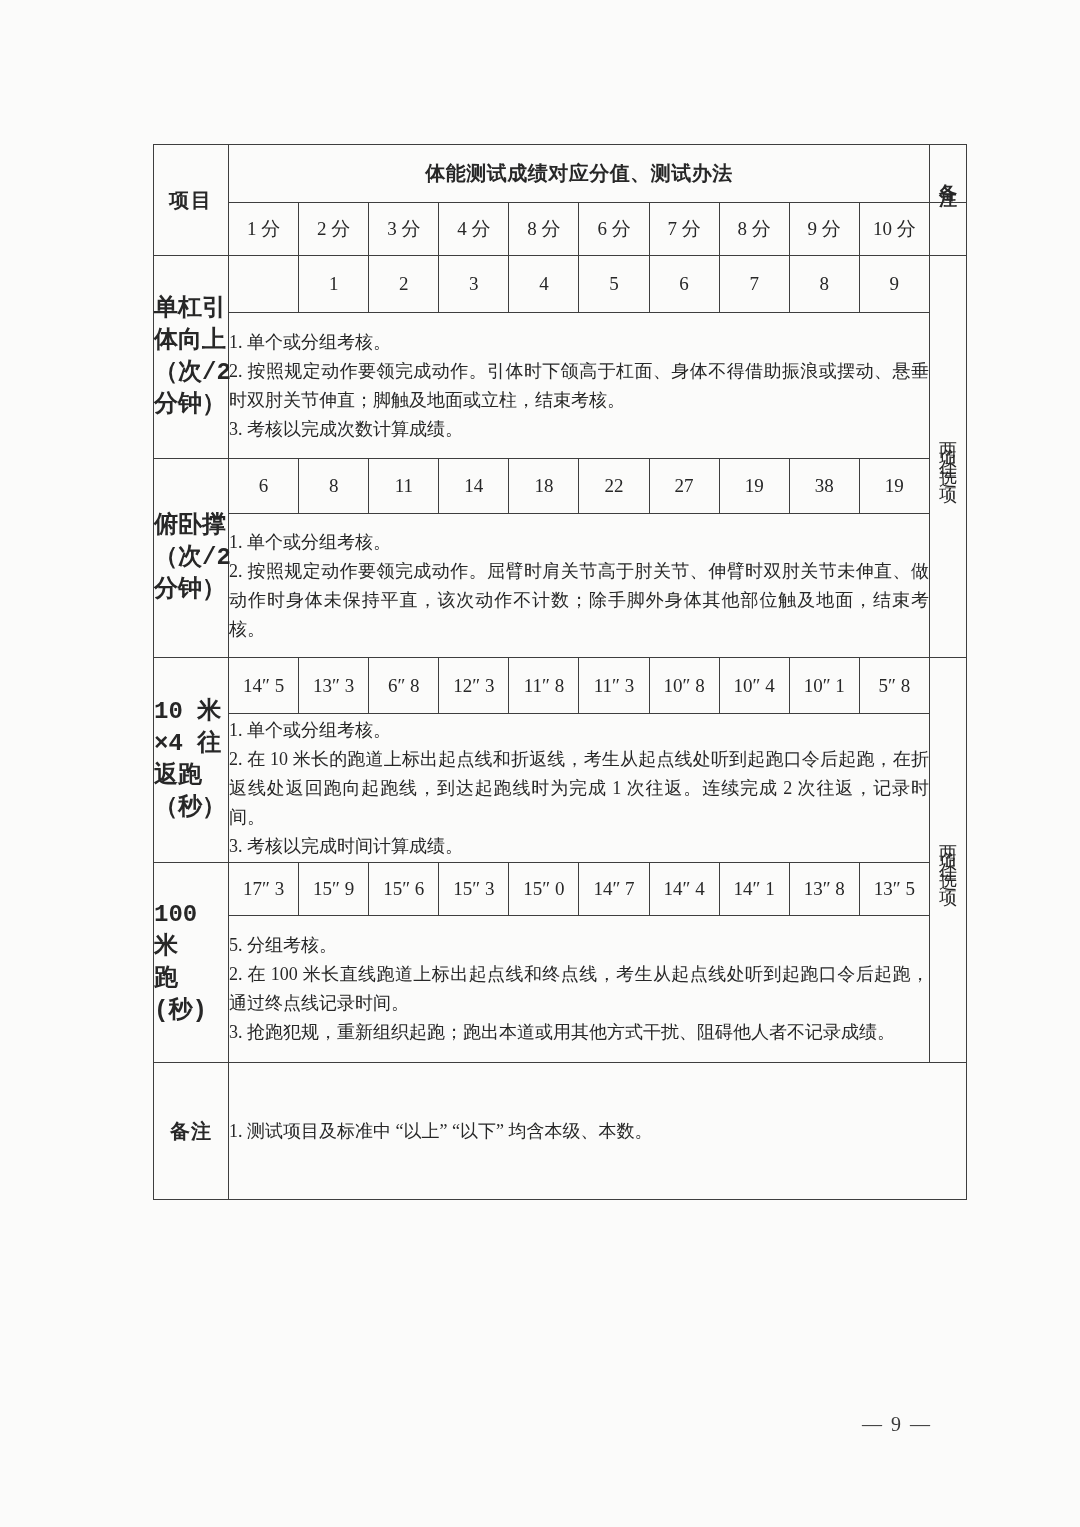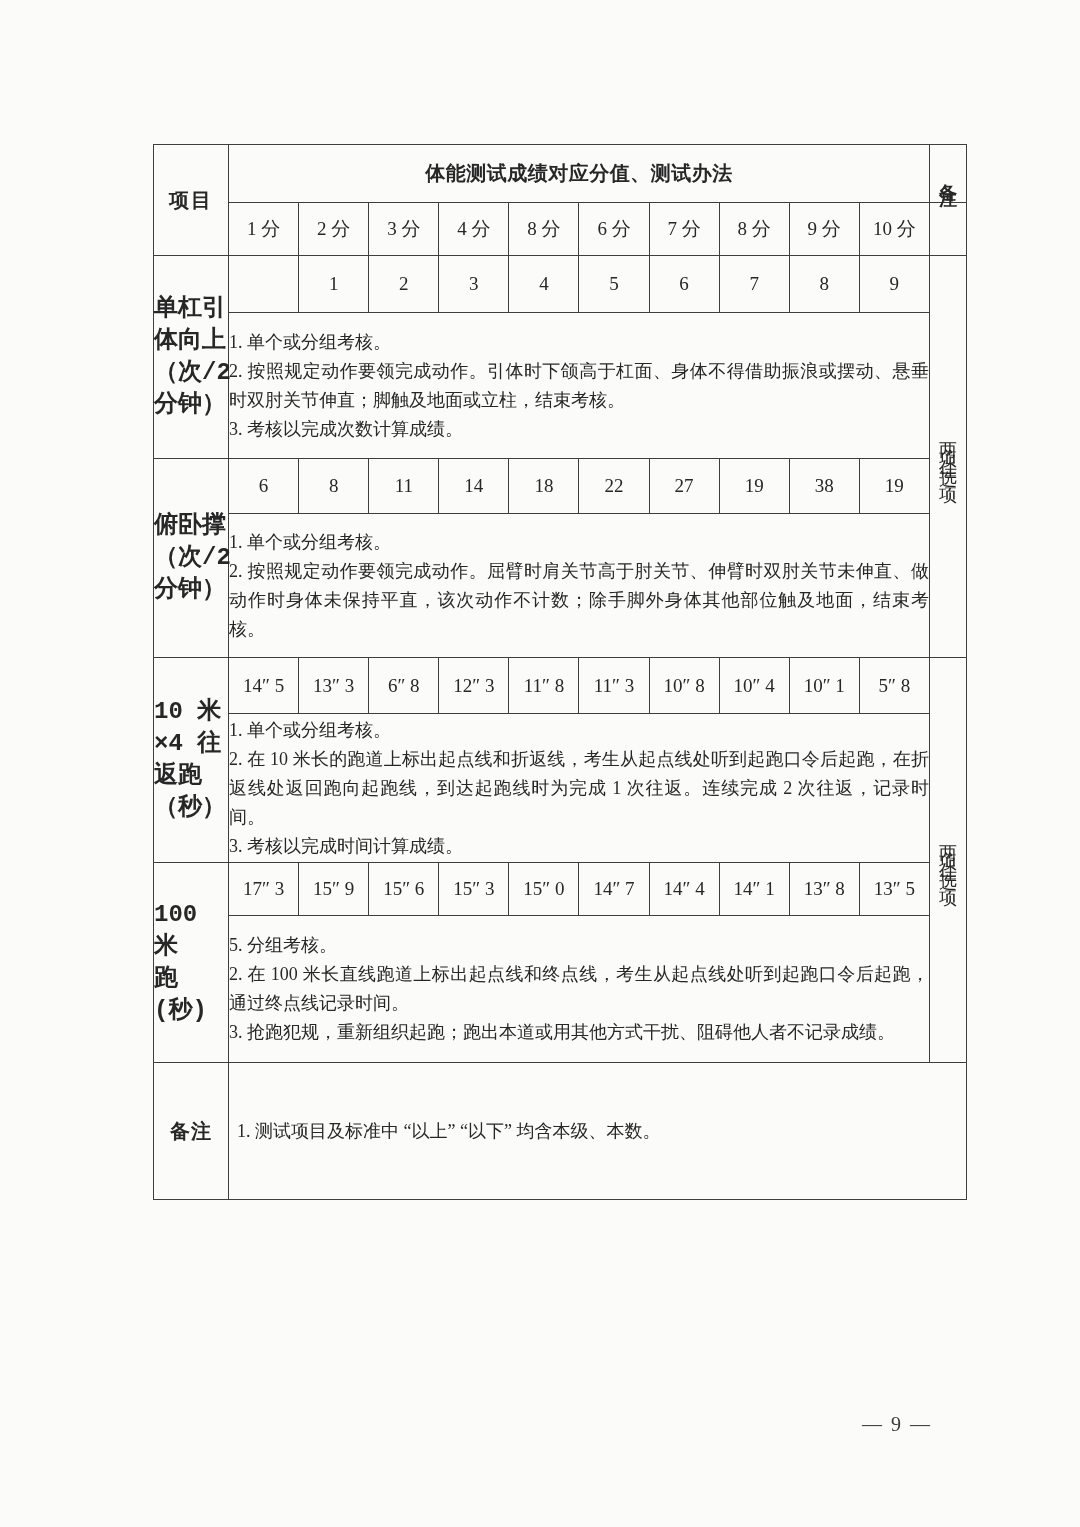--- a/index.html
+++ b/index.html
@@ -45,21 +45,21 @@
   .vhead {
     display: inline-block;
     writing-mode: vertical-rl;
     text-orientation: upright;
     font-size: 18px;
     font-weight: bold;
     letter-spacing: 5px;
   }
   .note-label  { font-weight: bold; font-size: 20px; text-align: center; letter-spacing: 1px; }
   .note-text   { padding: 0 10px 0 13px; }
-  .note-text p { margin: 8px; font-size: 18px; line-height: 29px; }
+  .note-text p { margin: 0; font-size: 18px; line-height: 29px; }
   .pagenum {
     position: absolute;
     left: 852px;
     top: 1413px;
     width: 90px;
     text-align: center;
     font-size: 20px;
     color: #3a3a3a;
     letter-spacing: 2px;
   }

